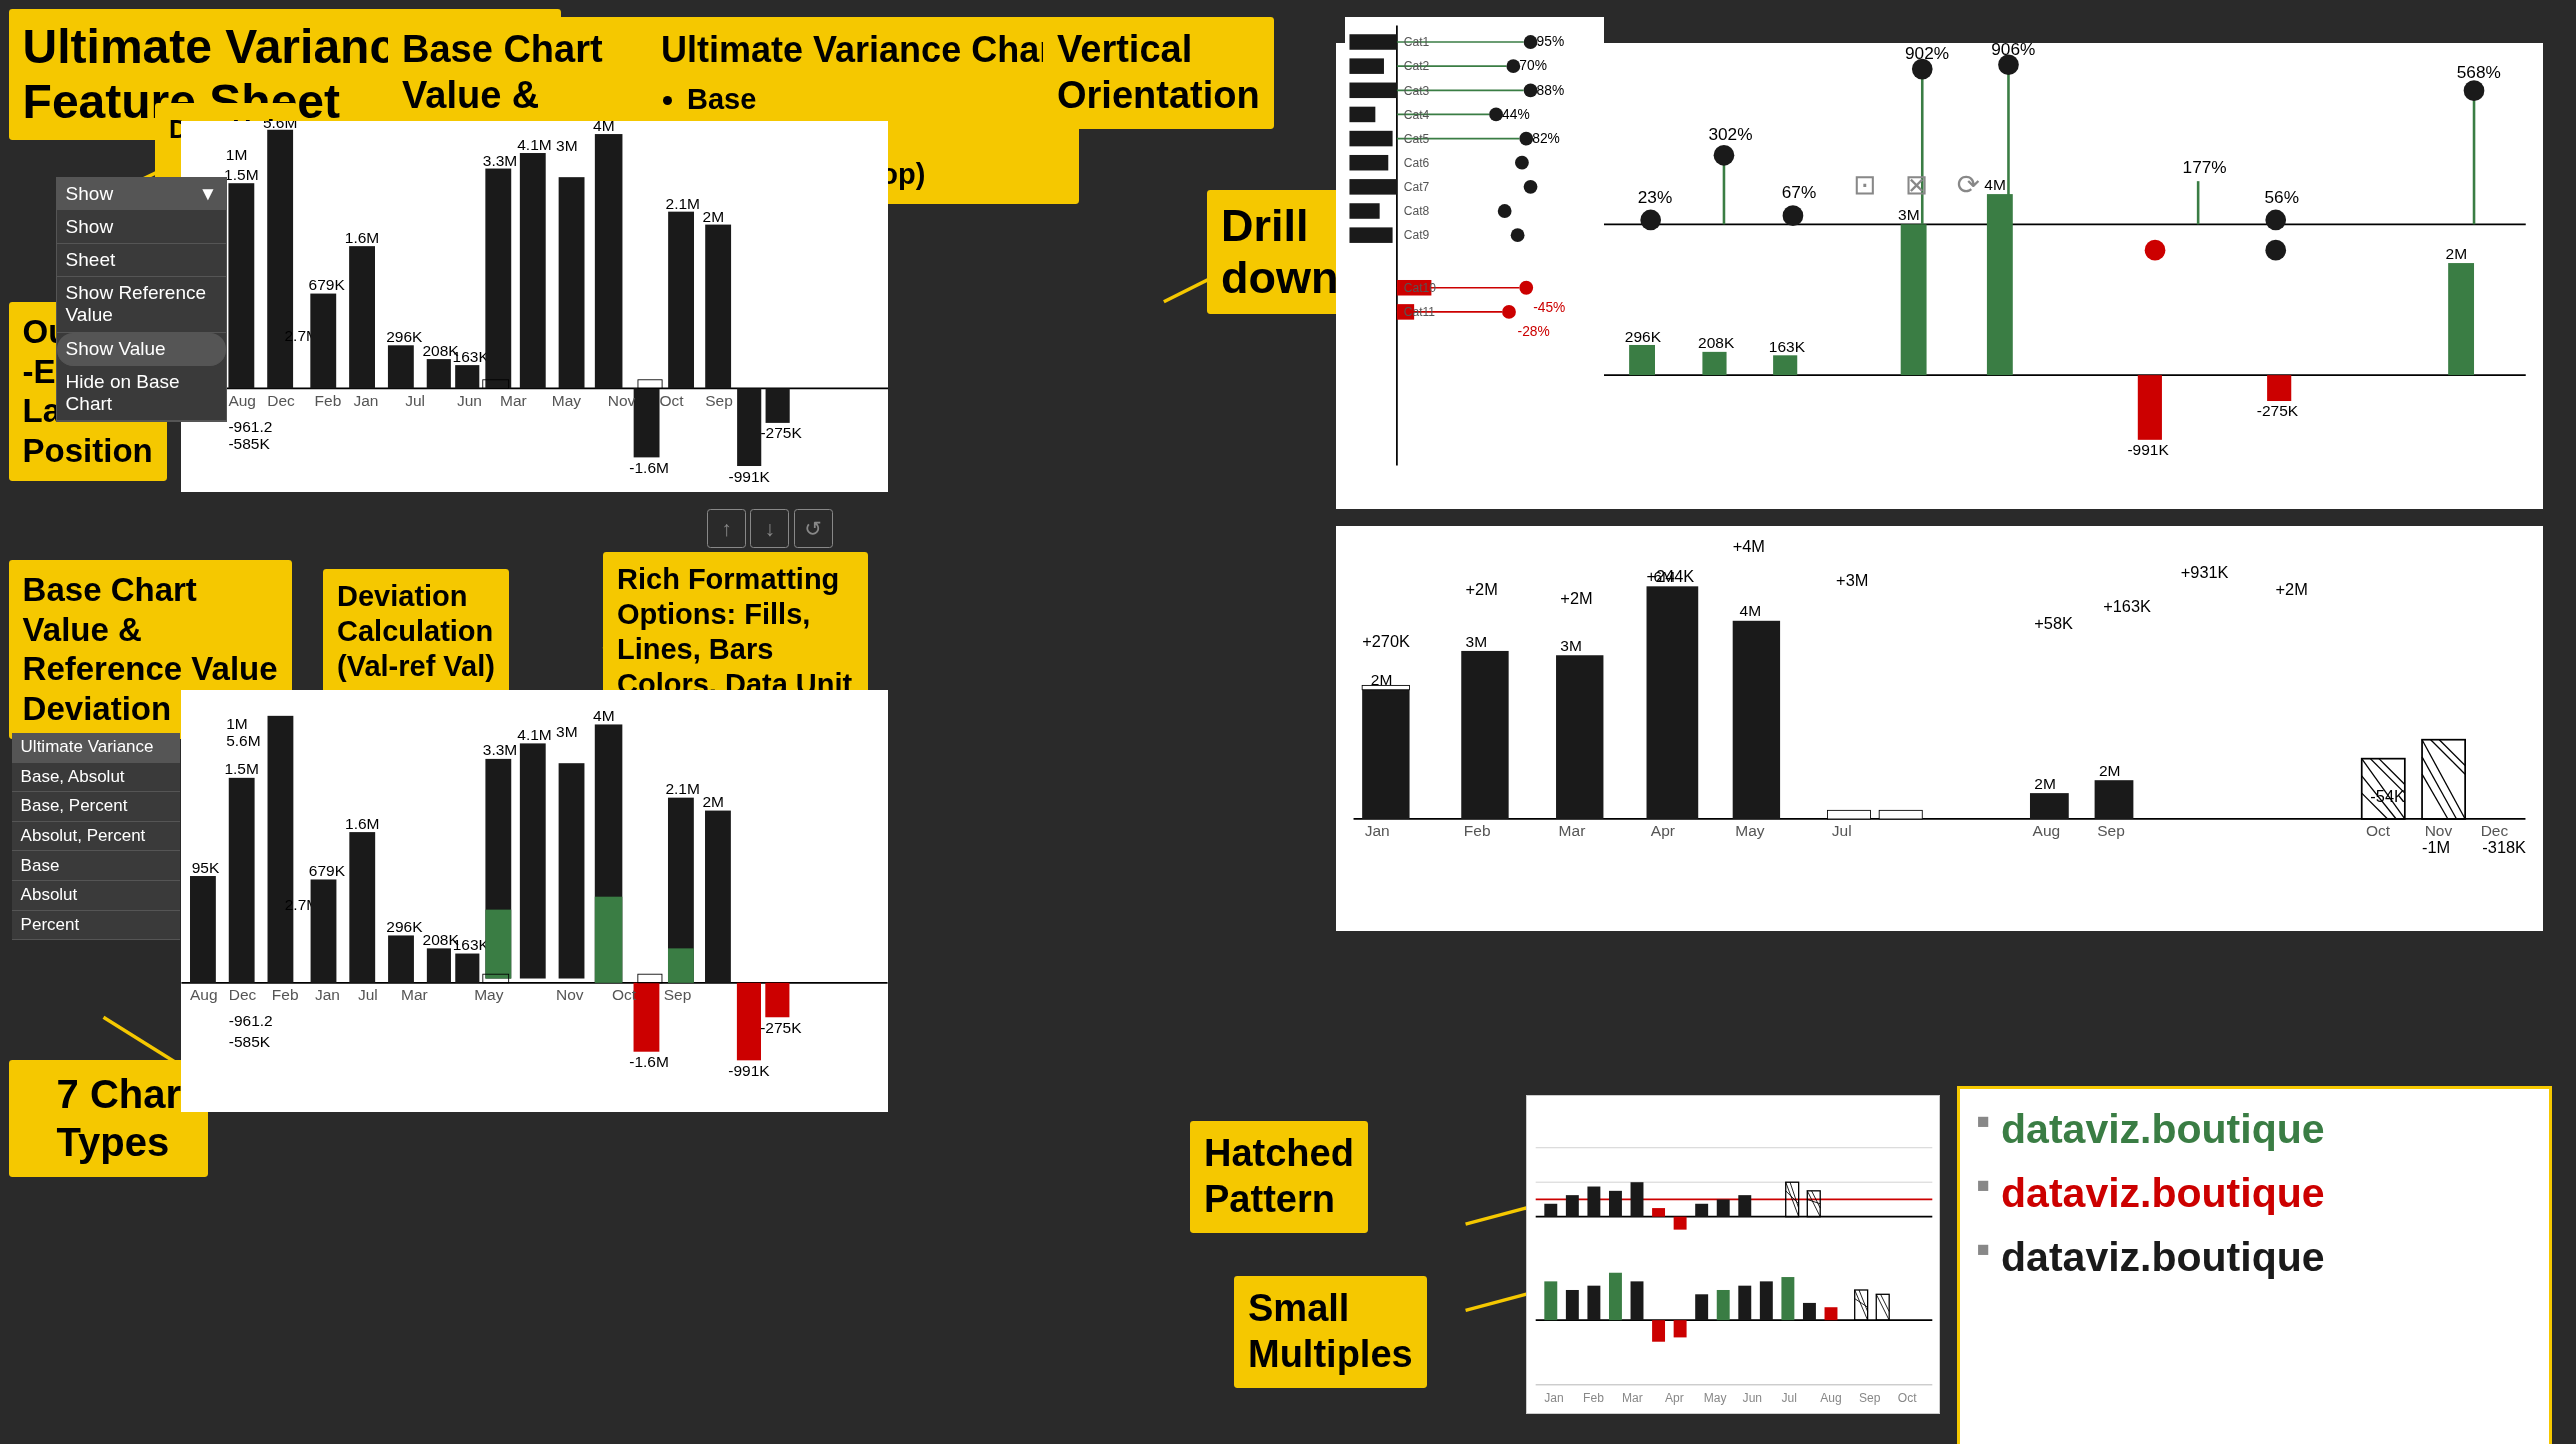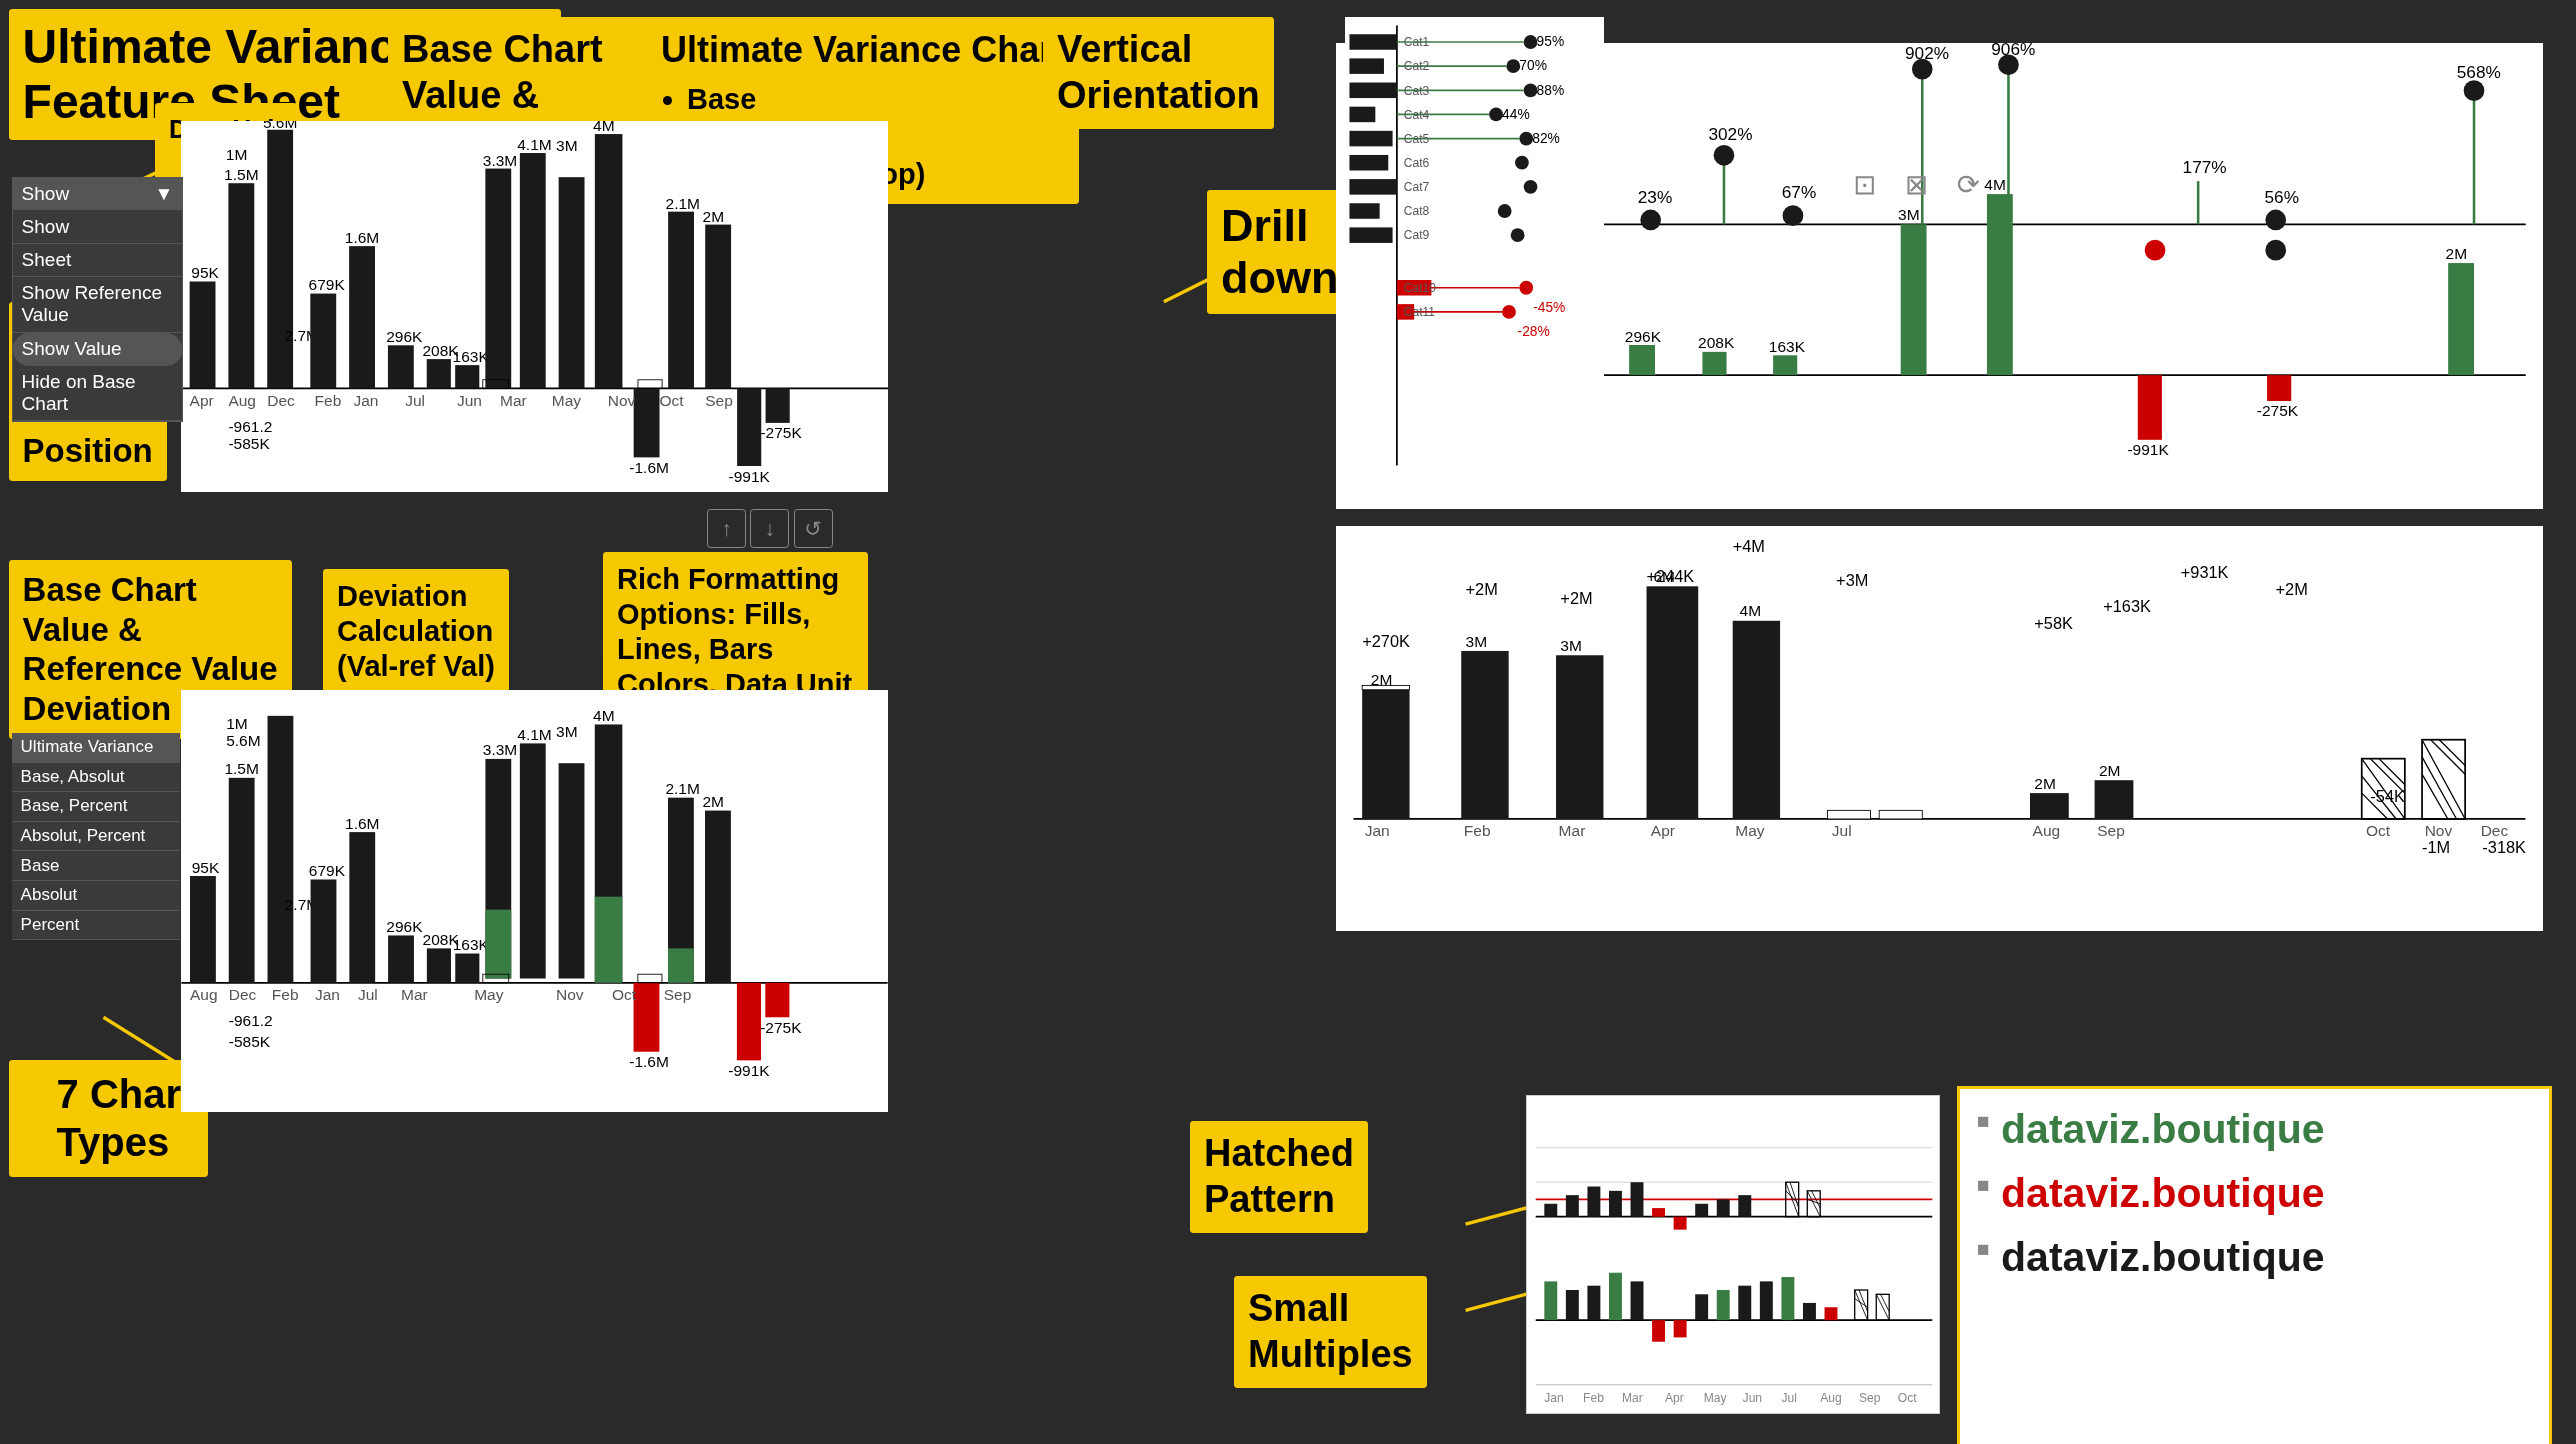--- a/index.html
+++ b/index.html
@@ -31,20 +31,21 @@
     }
 
     
     .dropdown-menu {
       position: absolute;
       background: #3a3a3a;
       border: 0.9px solid #555;
       color: #fff;
       font-size: 19px;
       width: 172px;
+      margin-left: 44px;
     }
     .dropdown-menu .menu-item {
       padding: 5.2px 8.6px;
       border-bottom: 0.9px solid #555;
     }
     .dropdown-menu .menu-item.selected {
       background: #555;
       border-radius: 16px;
     }
     .dropdown-header {

